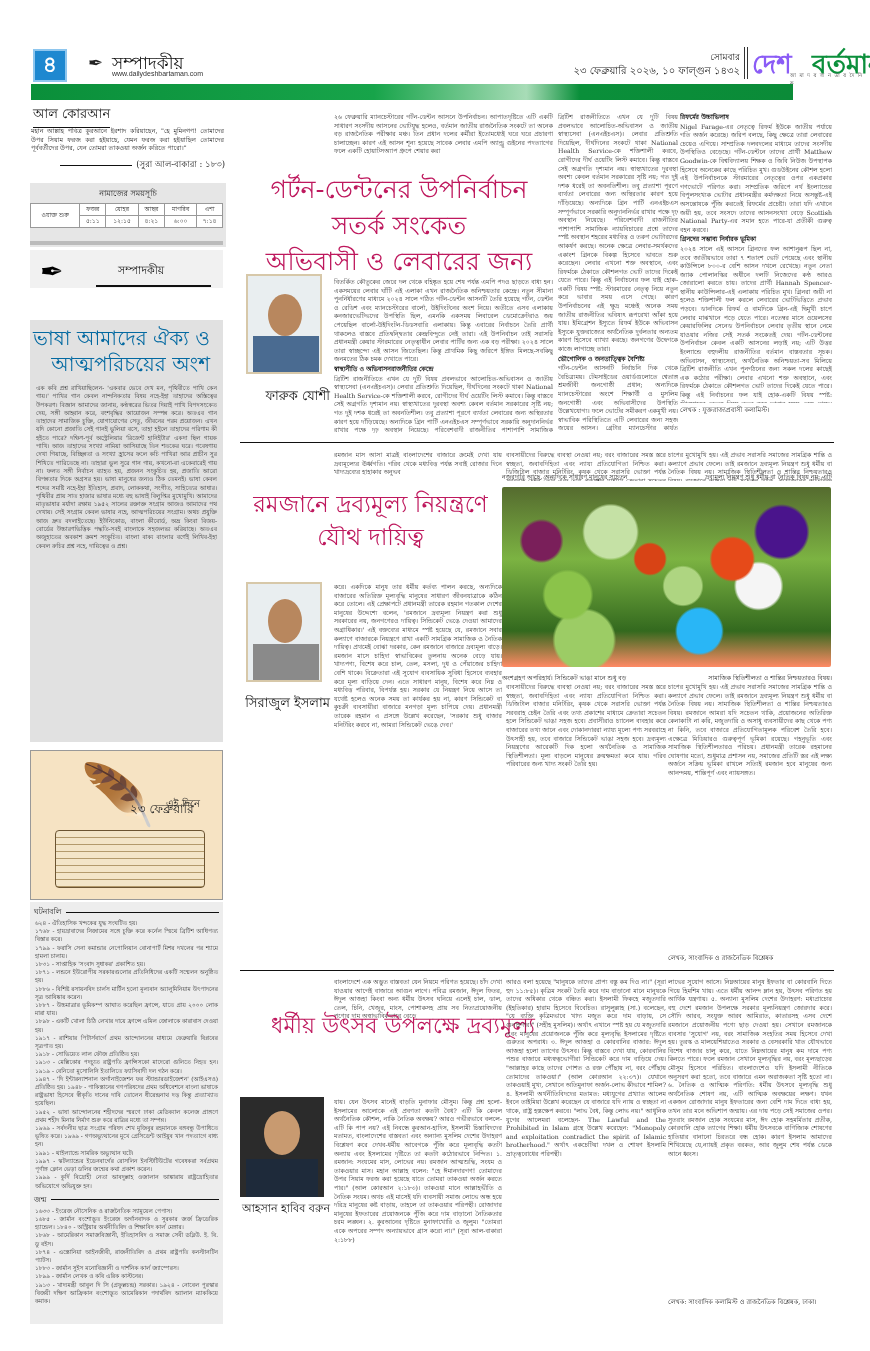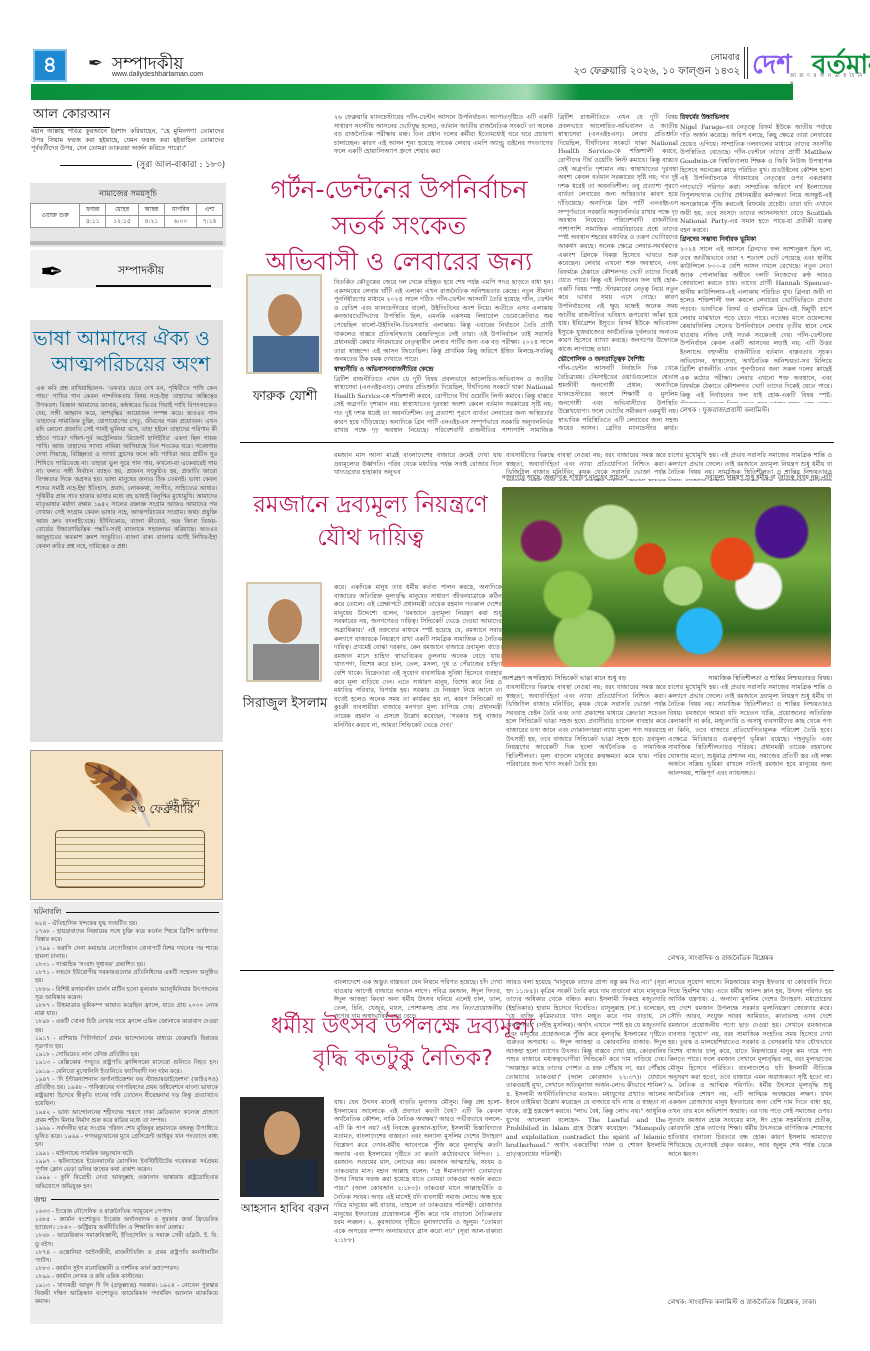--- a/index.html
+++ b/index.html
@@ -47,21 +47,21 @@
 #events{left:30px;top:902px;width:193px;height:422px;background:#ededed}
 .evh{font-size:7.5px;font-weight:normal;color:#111;display:flex;align-items:center;margin:4px 4px 1px}
 .evh span.line{flex:1;border-top:1px solid #111;margin-left:5px}
 .evlist{padding:0 5px;font-size:5.8px;line-height:8.2px;text-align:justify;color:#333}
 
 .rule{background:#111}
 
 .photo{border:2px solid #d7c8a9;background:#e9eef0;overflow:hidden}
 .face{position:absolute;border-radius:50%;background:#b8875e}
 .suit{position:absolute;background:#4a6b91}
-.byline{font-size:13px;color:#111;text-align:center}
+.byline{font-size:13px;color:#111;text-align:right}
 .headline{font-family:"DejaVu Sans",sans-serif;text-align:center;color:#be185d;font-weight:normal}
 #veg{left:502px;top:487px;width:329px;height:180px;border-radius:2px;background:
 radial-gradient(circle at 12% 30%,#7a1f5a 0 6%,transparent 7%),
 radial-gradient(circle at 20% 60%,#8bc34a 0 8%,transparent 9%),
 radial-gradient(circle at 33% 25%,#c5e1a5 0 10%,transparent 11%),
 radial-gradient(circle at 45% 40%,#d84315 0 7%,transparent 8%),
 radial-gradient(circle at 55% 55%,#aed581 0 9%,transparent 10%),
 radial-gradient(circle at 70% 40%,#e64a19 0 8%,transparent 9%),
 radial-gradient(circle at 78% 55%,#f5f5f5 0 8%,transparent 9%),
 radial-gradient(circle at 85% 25%,#4a148c 0 8%,transparent 9%),
@@ -223,21 +223,20 @@
 <div class="abs byline" style="left:240px;top:693px;width:90px">সিরাজুল ইসলাম</div>
 <div class="abs txt" style="left:334px;top:583px;width:168px;height:340px">করে। একদিকে মানুষ তার ধর্মীয় কর্তব্য পালন করছে, অন্যদিকে বাজারের অতিরিক্ত মূল্যবৃদ্ধি মানুষের সাধারণ জীবনযাত্রাকে কঠিন করে তোলে। এই প্রেক্ষাপটে প্রধানমন্ত্রী তারেক রহমান গতকাল দেশের মানুষের উদ্দেশ্যে বলেন, 'রমজানে দ্রব্যমূল্য নিয়ন্ত্রণ করা শুধু সরকারের নয়, জনগণেরও দায়িত্ব। সিন্ডিকেট ভেঙে দেওয়া আমাদের অগ্রাধিকার।' এই বক্তব্যের মাধ্যমে স্পষ্ট হয়েছে যে, রমজানে সবার কল্যাণে বাজারকে নিয়ন্ত্রণে রাখা একটি সামগ্রিক সামাজিক ও নৈতিক দায়িত্ব। প্রথমেই বোঝা দরকার, কেন রমজানে বাজারে দ্রব্যমূল্য বাড়ে। রমজান মাসে চাহিদা স্বাভাবিকের তুলনায় অনেক বেড়ে যায়। খাদ্যপণ্য, বিশেষ করে চাল, তেল, মসলা, দুধ ও পেঁয়াজের চাহিদা বেশি থাকে। বিক্রেতারা এই সুযোগ ব্যবসায়িক সুবিধা হিসেবে ব্যবহার করে মূল্য বাড়িয়ে দেন। এতে সাধারণ মানুষ, বিশেষ করে নিম্ন ও মধ্যবিত্ত পরিবার, বিপর্যস্ত হয়। সরকার যে নিয়ন্ত্রণ নিয়ে আসে তা যথেষ্ট হলেও অনেক সময় তা কার্যকর হয় না, কারণ সিন্ডিকেট বা কুচক্রী ব্যবসায়ীরা বাজারে মনগড়া মূল্য চাপিয়ে দেয়। প্রধানমন্ত্রী তারেক রহমান এ প্রসঙ্গে উল্লেখ করেছেন, 'সরকার শুধু বাজার মনিটরিং করবে না, আমরা সিন্ডিকেট ভেঙে দেব।'</div>
 <div class="abs txt" style="left:506px;top:683px;width:160px;height:240px">ব্যবসায়ীদের বিরুদ্ধে ব্যবস্থা নেওয়া নয়; বরং বাজারের সমস্ত স্তরে স্বচ্ছতা, জবাবদিহিতা এবং ন্যায্য প্রতিযোগিতা নিশ্চিত করা। ডিজিটাল বাজার মনিটরিং, কৃষক থেকে সরাসরি ভোক্তা পর্যন্ত সরবরাহ চেইন তৈরি এবং তথ্য প্রকাশের মাধ্যমে ক্রেতারা সচেতন হলে সিন্ডিকেট ভাঙা সহজ হবে। প্রবাসীরাও চ্যানেল ব্যবহার করে বাজারের তথ্য জানে এবং দোকানদাররা ন্যায্য মূল্যে পণ্য সরবরাহে উৎসাহী হয়, তবে বাজারে সিন্ডিকেট ভাঙা সহজ হবে। দ্রব্যমূল্য নিয়ন্ত্রণের আরেকটি দিক হলো অর্থনৈতিক ও সামাজিক স্থিতিশীলতা। মূল্য বাড়লে মানুষের ক্রয়ক্ষমতা কমে যায়। গরিব পরিবারের জন্য খাদ্য সংকট তৈরি হয়।</div>
 <div class="abs txt" style="left:668px;top:683px;width:164px;height:240px">চাপের মুখোমুখি হয়। এই প্রভাব সরাসরি সমাজের সামগ্রিক শান্তি ও কল্যাণে প্রভাব ফেলে। তাই রমজানে দ্রব্যমূল্য নিয়ন্ত্রণ শুধু ধর্মীয় বা নৈতিক বিষয় নয়। সামাজিক স্থিতিশীলতা ও শান্তির নিশ্চয়তারও বিষয়। রমজানে আমরা যদি সচেতন থাকি, প্রয়োজনের অতিরিক্ত কেনাকাটা না করি, মজুতদারি ও অসাধু ব্যবসায়ীদের কাছ থেকে পণ্য না কিনি, তবে বাজারে প্রতিযোগিতামূলক পরিবেশ তৈরি হবে। এক্ষেত্রে মিডিয়ারও গুরুত্বপূর্ণ ভূমিকা রয়েছে। গহনুভূতি এবং সামাজিক স্থিতিশীলতারও পরিচয়। প্রধানমন্ত্রী তারেক রহমানের ঘোষণার মতো, শুধুমাত্র প্রশাসন নয়, সমাজের প্রতিটি স্তর এই লক্ষ্য অর্জনে সক্রিয় ভূমিকা রাখলে সত্যিই রমজান হবে মানুষের জন্য আনন্দময়, শান্তিপূর্ণ এবং ন্যায়সঙ্গত।</div>
 <div class="abs credit" style="left:668px;top:953px">লেখক, সাংবাদিক ও রাজনৈতিক বিশ্লেষক</div>
 <div class="abs rule" style="left:240px;top:970px;width:594px;height:1px"></div>
 
 <div class="abs txt" style="left:334px;top:978px;width:168px;height:40px">বাংলাদেশে এক অদ্ভুত বাস্তবতা যেন নিয়মে পরিণত হয়েছে। চাঁদ দেখা যাওয়ার আগেই বাজারে আগুন লাগে। পবিত্র রমজান, ঈদুল ফিতর, ঈদুল আজহা কিংবা অন্য ধর্মীয় উৎসব ঘনিয়ে এলেই চাল, ডাল, তেল, চিনি, খেজুর, মাংস, পোশাকসহ প্রায় সব নিত্যপ্রয়োজনীয় পণ্যের দাম অস্বাভাবিকভাবে বেড়ে</div>
 <div class="abs headline" style="left:243px;top:1010px;width:320px;font-size:22px;line-height:32px">
   <div>ধর্মীয় উৎসব উপলক্ষে দ্রব্যমূল্য</div>
-  <div>বৃদ্ধি কতটুকু নৈতিক?</div>
 </div>
 <div class="abs photo" style="left:240px;top:1097px;width:84px;height:100px;border:none;background:#2b2b2b">
   <div class="face" style="left:24px;top:14px;width:36px;height:44px;background:#c89a70"></div>
   <div class="suit" style="left:6px;top:62px;width:72px;height:38px;background:#1e2a3a"></div>
 </div>
 <div class="abs byline" style="left:240px;top:1200px;width:90px;font-size:11px">আহসান হাবিব বরুন</div>
 <div class="abs txt" style="left:334px;top:1098px;width:168px;height:245px">যায়। যেন উৎসব মানেই বাড়তি মুনাফার মৌসুম। কিন্তু প্রশ্ন হলো-ইসলামের আলোকে এই প্রবণতা কতটা বৈধ? এটি কি কেবল অর্থনৈতিক কৌশল, নাকি নৈতিক অবক্ষয়? আরও গভীরভাবে বললে-এটি কি পাপ নয়? এই নিবন্ধে কুরআন-হাদিস, ইসলামী চিন্তাবিদদের মতামত, বাংলাদেশের বাস্তবতা এবং অন্যান্য মুসলিম দেশের উদাহরণ বিশ্লেষণ করে দেখব-ধর্মীয় আবেগকে পুঁজি করে মূল্যবৃদ্ধি কতটা অন্যায় এবং ইসলামের দৃষ্টিতে তা কতটা কঠোরভাবে নিন্দিত। ১. রমজান: সংযমের মাস, লোভের নয়। রমজান আত্মশুদ্ধি, সংযম ও তাকওয়ার মাস। মহান আল্লাহ বলেন: "হে ঈমানদারগণ! তোমাদের উপর সিয়াম ফরজ করা হয়েছে যাতে তোমরা তাকওয়া অর্জন করতে পার।" (আল কোরআন ২:১৮৩)। তাকওয়া মানে আল্লাহভীতি ও নৈতিক সংযম। অথচ এই মাসেই যদি ব্যবসায়ী সমাজ লোভে অন্ধ হয়ে দরিদ্র মানুষের কষ্ট বাড়ায়, তাহলে তা তাকওয়ার পরিপন্থী। রোজাদার মানুষের ইফতারের প্রয়োজনকে পুঁজি করে দাম বাড়ানো নৈতিকতার চরম লঙ্ঘন। ২. কুরআনের দৃষ্টিতে মুনাফাখোরি ও জুলুম। "তোমরা একে অপরের সম্পদ অন্যায়ভাবে গ্রাস করো না।" (সূরা আল-বাকারা ২:১৮৮)</div>
 <div class="abs txt" style="left:506px;top:978px;width:160px;height:365px">আরও বলা হয়েছে "মানুষকে তাদের প্রাপ্য বস্তু কম দিও না।" (সূরা হুদ ১১:৮৫)। কৃত্রিম সংকট তৈরি করে দাম বাড়ানো মানে মানুষকে তাদের অধিকার থেকে বঞ্চিত করা। ইসলামী ফিকহে মজুতদারি (ইহতিকার) হারাম হিসেবে বিবেচিত। রাসুলুল্লাহ (সা.) বলেছেন, "যে ব্যক্তি কৃত্রিমভাবে খাদ্য মজুত করে দাম বাড়ায়, সে গুনাহগার।" (সহীহ মুসলিম)। অর্থাৎ এখানে স্পষ্ট হয় যে মজুতদারি এবং মানুষের প্রয়োজনকে পুঁজি করে মূল্যবৃদ্ধি ইসলামের দৃষ্টিতে গুরুতর অপরাধ। ৩. ঈদুল আজহা ও কোরবানির বাজার: ঈদুল আজহা হলো ত্যাগের উৎসব। কিন্তু বাস্তবে দেখা যায়, কোরবানির পশুর বাজারে মধ্যস্বত্বভোগীরা সিন্ডিকেট করে দাম বাড়িয়ে দেয়। "আল্লাহর কাছে তাদের গোশত ও রক্ত পৌঁছায় না, বরং পৌঁছায় তোমাদের তাকওয়া।" (আল কোরআন ২২:৩৭)। যেখানে তাকওয়াই মুখ্য, সেখানে অতিমুনাফা অর্জন-লোভ কীভাবে শামিল? ৪. ইসলামী অর্থনীতিবিদদের মতামত: মধ্যযুগের প্রখ্যাত আলেম ইবনে তাইমিয়া উল্লেখ করেছেন যে বাজারে যদি ন্যায় ও স্বচ্ছতা না থাকে, রাষ্ট্র হস্তক্ষেপ করবে। "লাভ বৈধ, কিন্তু লোভ নয়।" আধুনিক যুগের আলেমরা বলেছেন- The Lawful and the Prohibited in Islam গ্রন্থে উল্লেখ করেছেন: "Monopoly and exploitation contradict the spirit of Islamic brotherhood." অর্থাৎ একচেটিয়া দখল ও শোষণ ইসলামি ভ্রাতৃত্ববোধের পরিপন্থী।</div>
 <div class="abs txt" style="left:668px;top:978px;width:164px;height:275px">লাভের সুযোগ আসে। নিম্নআয়ের মানুষ ইফতার বা কোরবানি দিতে গিয়ে হিমশিম খায়। এতে ধর্মীয় আনন্দ ম্লান হয়, উৎসব পরিণত হয় আর্থিক যন্ত্রণায়। ৫. অন্যান্য মুসলিম দেশের উদাহরণ: মধ্যপ্রাচ্যের বহু দেশে রমজান উপলক্ষে সরকার মূল্যনিয়ন্ত্রণ জোরদার করে। সৌদি আরব, সংযুক্ত আরব আমিরাত, কাতারসহ এসব দেশে রমজানে প্রয়োজনীয় পণ্যে ছাড় দেওয়া হয়। সেখানে রমজানকে ব্যবসার 'সুযোগ' নয়, বরং সামাজিক সংহতির সময় হিসেবে দেখা হয়। তুরস্ক ও মালয়েশিয়াতেও সরকার ও বেসরকারি খাত যৌথভাবে বিশেষ বাজার চালু করে, যাতে নিম্নআয়ের মানুষ কম দামে পণ্য কিনতে পারে। ফলে রমজান সেখানে মূল্যবৃদ্ধির নয়, বরং মূল্যছাড়ের মৌসুম হিসেবে পরিচিত। বাংলাদেশেও যদি ইসলামী নীতিকে অনুসরণ করা হতো, তবে বাজারে এমন অরাজকতা সৃষ্টি হতো না। ৬. নৈতিক ও আত্মিক পরিণতি: ধর্মীয় উৎসবে মূল্যবৃদ্ধি শুধু অর্থনৈতিক শোষণ নয়, এটি আত্মিক অবক্ষয়ের লক্ষণ। যখন একজন রোজাদার মানুষ ইফতারের জন্য বেশি দাম দিতে বাধ্য হয়, তখন তার মনে অভিশাপ জন্মায়। এর দায় পড়ে সেই সমাজের ওপর। সুতরাং রমজান হোক সংযমের মাস, ঈদ হোক সহমর্মিতার প্রতীক, কোরবানি হোক ত্যাগের শিক্ষা। ধর্মীয় উৎসবকে বাণিজ্যিক শোষণের হাতিয়ার বানানো চিরতরে বন্ধ হোক। কারণ ইসলাম আমাদের শিখিয়েছে যে,ন্যায়ই প্রকৃত বরকত, আর জুলুম শেষ পর্যন্ত ডেকে আনে ধ্বংস।</div>
 <div class="abs credit" style="left:668px;top:1297px">লেখক: সাংবাদিক কলামিস্ট ও রাজনৈতিক বিশ্লেষক, ঢাকা।</div>

